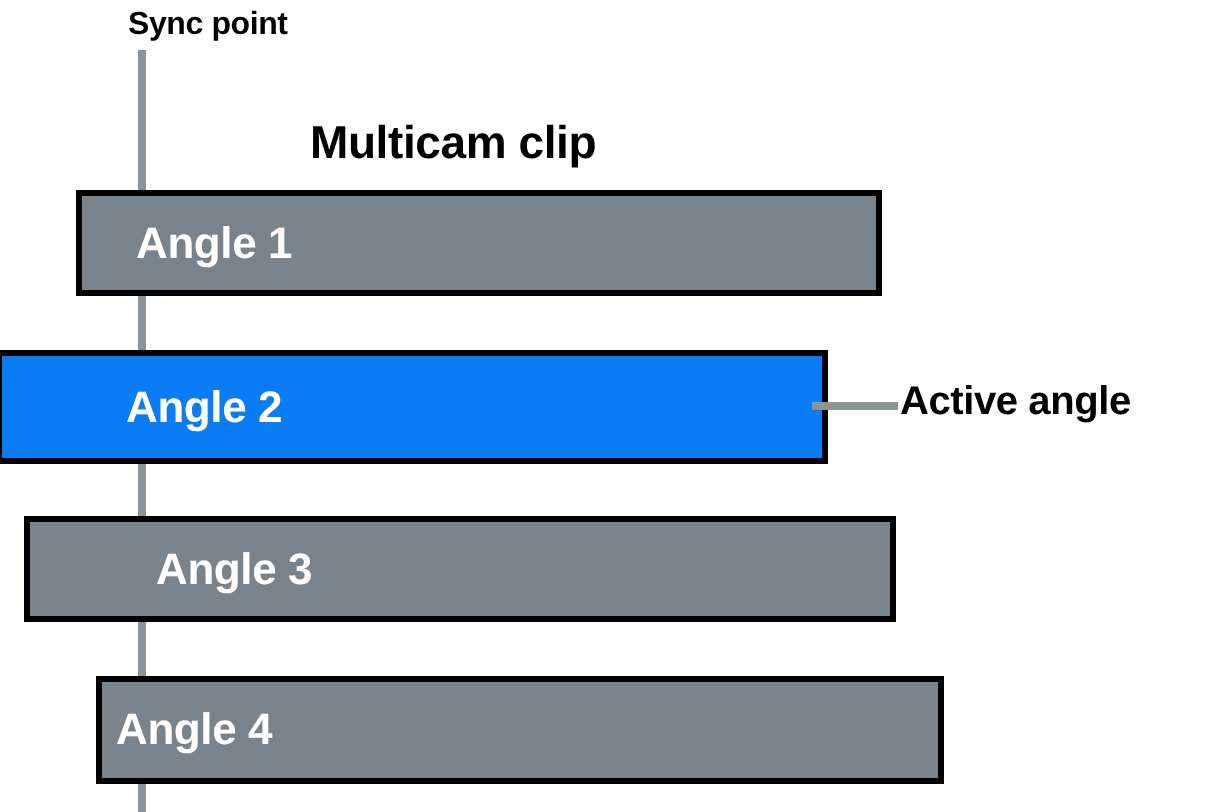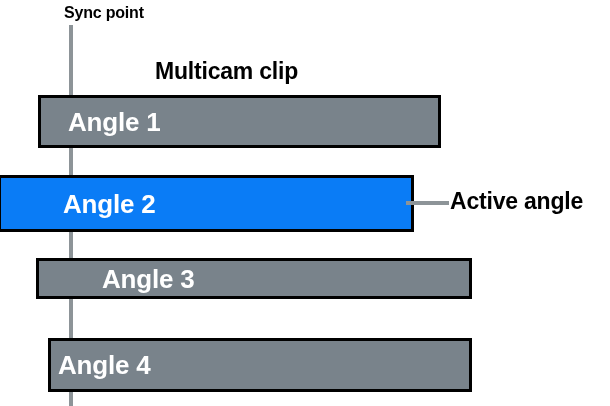--- a/index.html
+++ b/index.html
@@ -43,21 +43,21 @@
   }
   .caption-multicam {
     left: 155px;
     top: 58px;
     font-size: 23px;
     line-height: 26px;
   }
   .caption-active {
     left: 450px;
     top: 188px;
-    font-size: 23px;
+    font-size: 20px;
     line-height: 26px;
   }
 
   
   .leader-line {
     position: absolute;
     background: #8d9498;
     z-index: 7;
   }
 
@@ -72,40 +72,40 @@
   }
   .angle-bar.gray {
     background: #79838b;
   }
   .angle-bar.blue {
     background: #0a7cf6;
   }
   .angle-label {
     color: #ffffff;
     font-weight: bold;
-    font-size: 26px;
+    font-size: 22px;
     line-height: 22px;
     white-space: nowrap;
     letter-spacing: -0.2px;
   }
 </style>
 </head>
 <body>
 
 <div id="stage">
 
   <div class="angle-bar gray" id="bar0" style="left: 38px; top: 95px; width: 403px; height: 53px;">
     <span class="angle-label" style="margin-left: 27px;">Angle 1</span>
   </div>
 
   <div class="angle-bar blue" id="bar1" style="left: -2px; top: 175px; width: 416px; height: 57px;">
     <span class="angle-label" style="margin-left: 62px;">Angle 2</span>
   </div>
 
-  <div class="angle-bar gray" id="bar2" style="left: 36px; top: 258px; width: 436px; height: 41px;">
+  <div class="angle-bar gray" id="bar2" style="left: 12px; top: 258px; width: 436px; height: 53px;">
     <span class="angle-label" style="margin-left: 63px;">Angle 3</span>
   </div>
 
   <div class="angle-bar gray" id="bar3" style="left: 48px; top: 338px; width: 424px; height: 54px;">
     <span class="angle-label" style="margin-left: 7px;">Angle 4</span>
   </div>
 
   <div class="sync-line" id="syncline" style="left: 69px; top: 25px; width: 4px; height: 381px;"></div>
 
   <div class="leader-line" id="leaderline" style="left: 406px; top: 201px; width: 43px; height: 4px;"></div>

